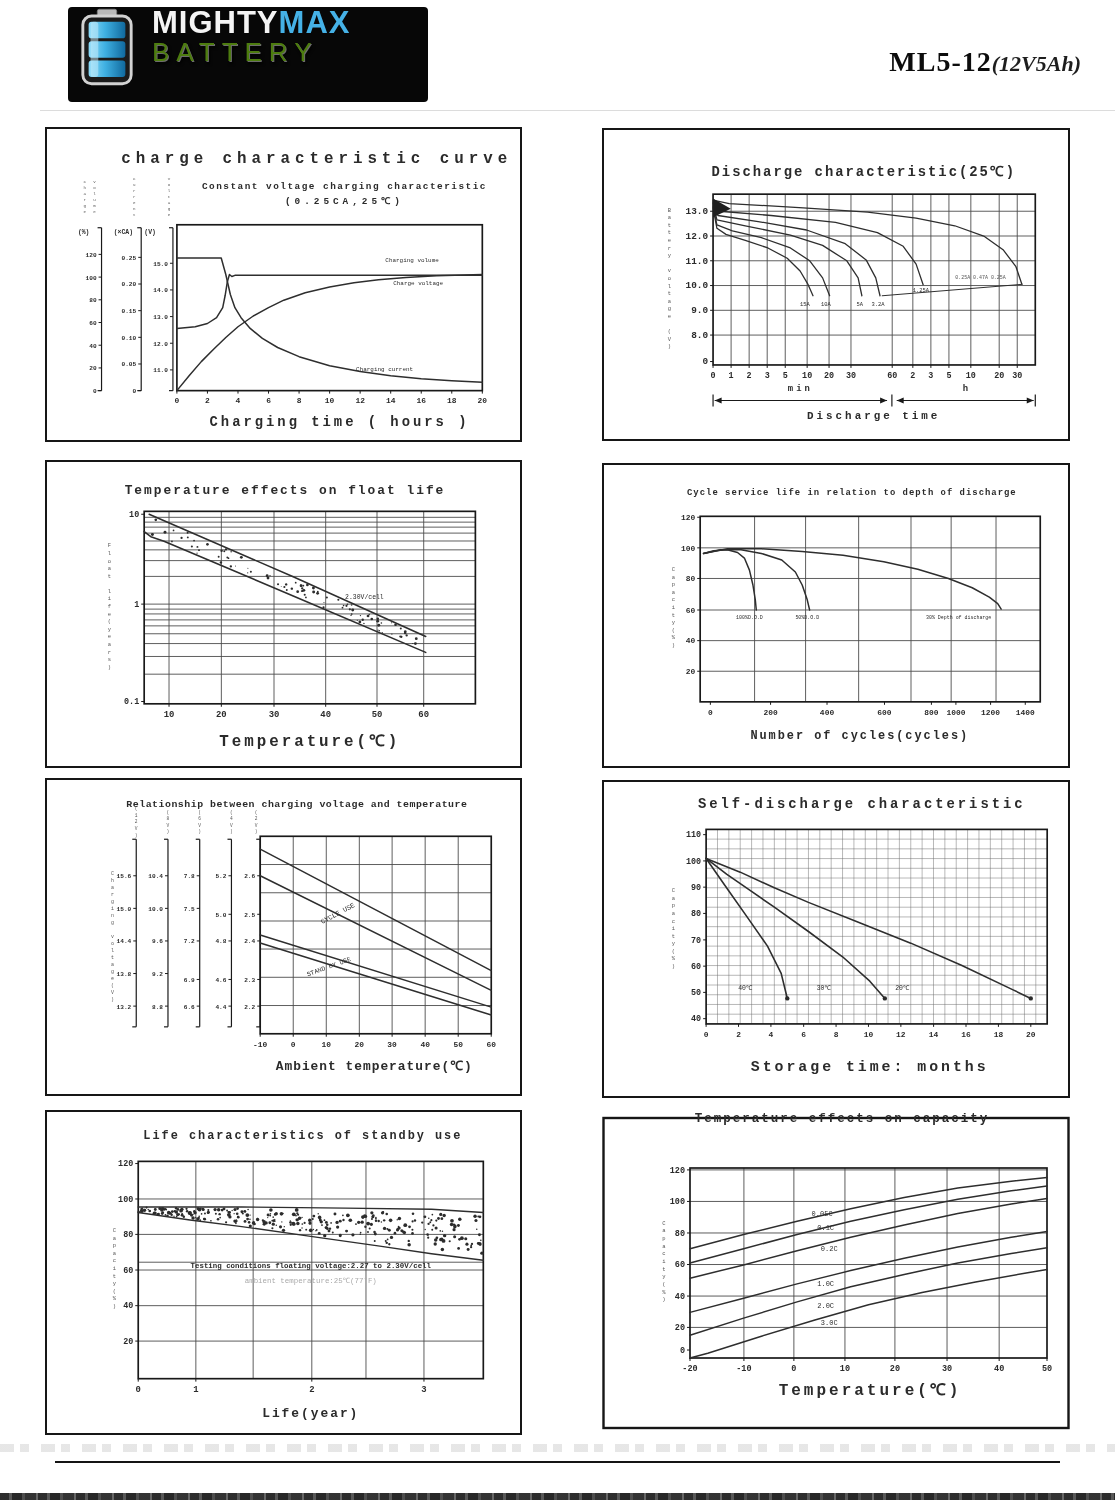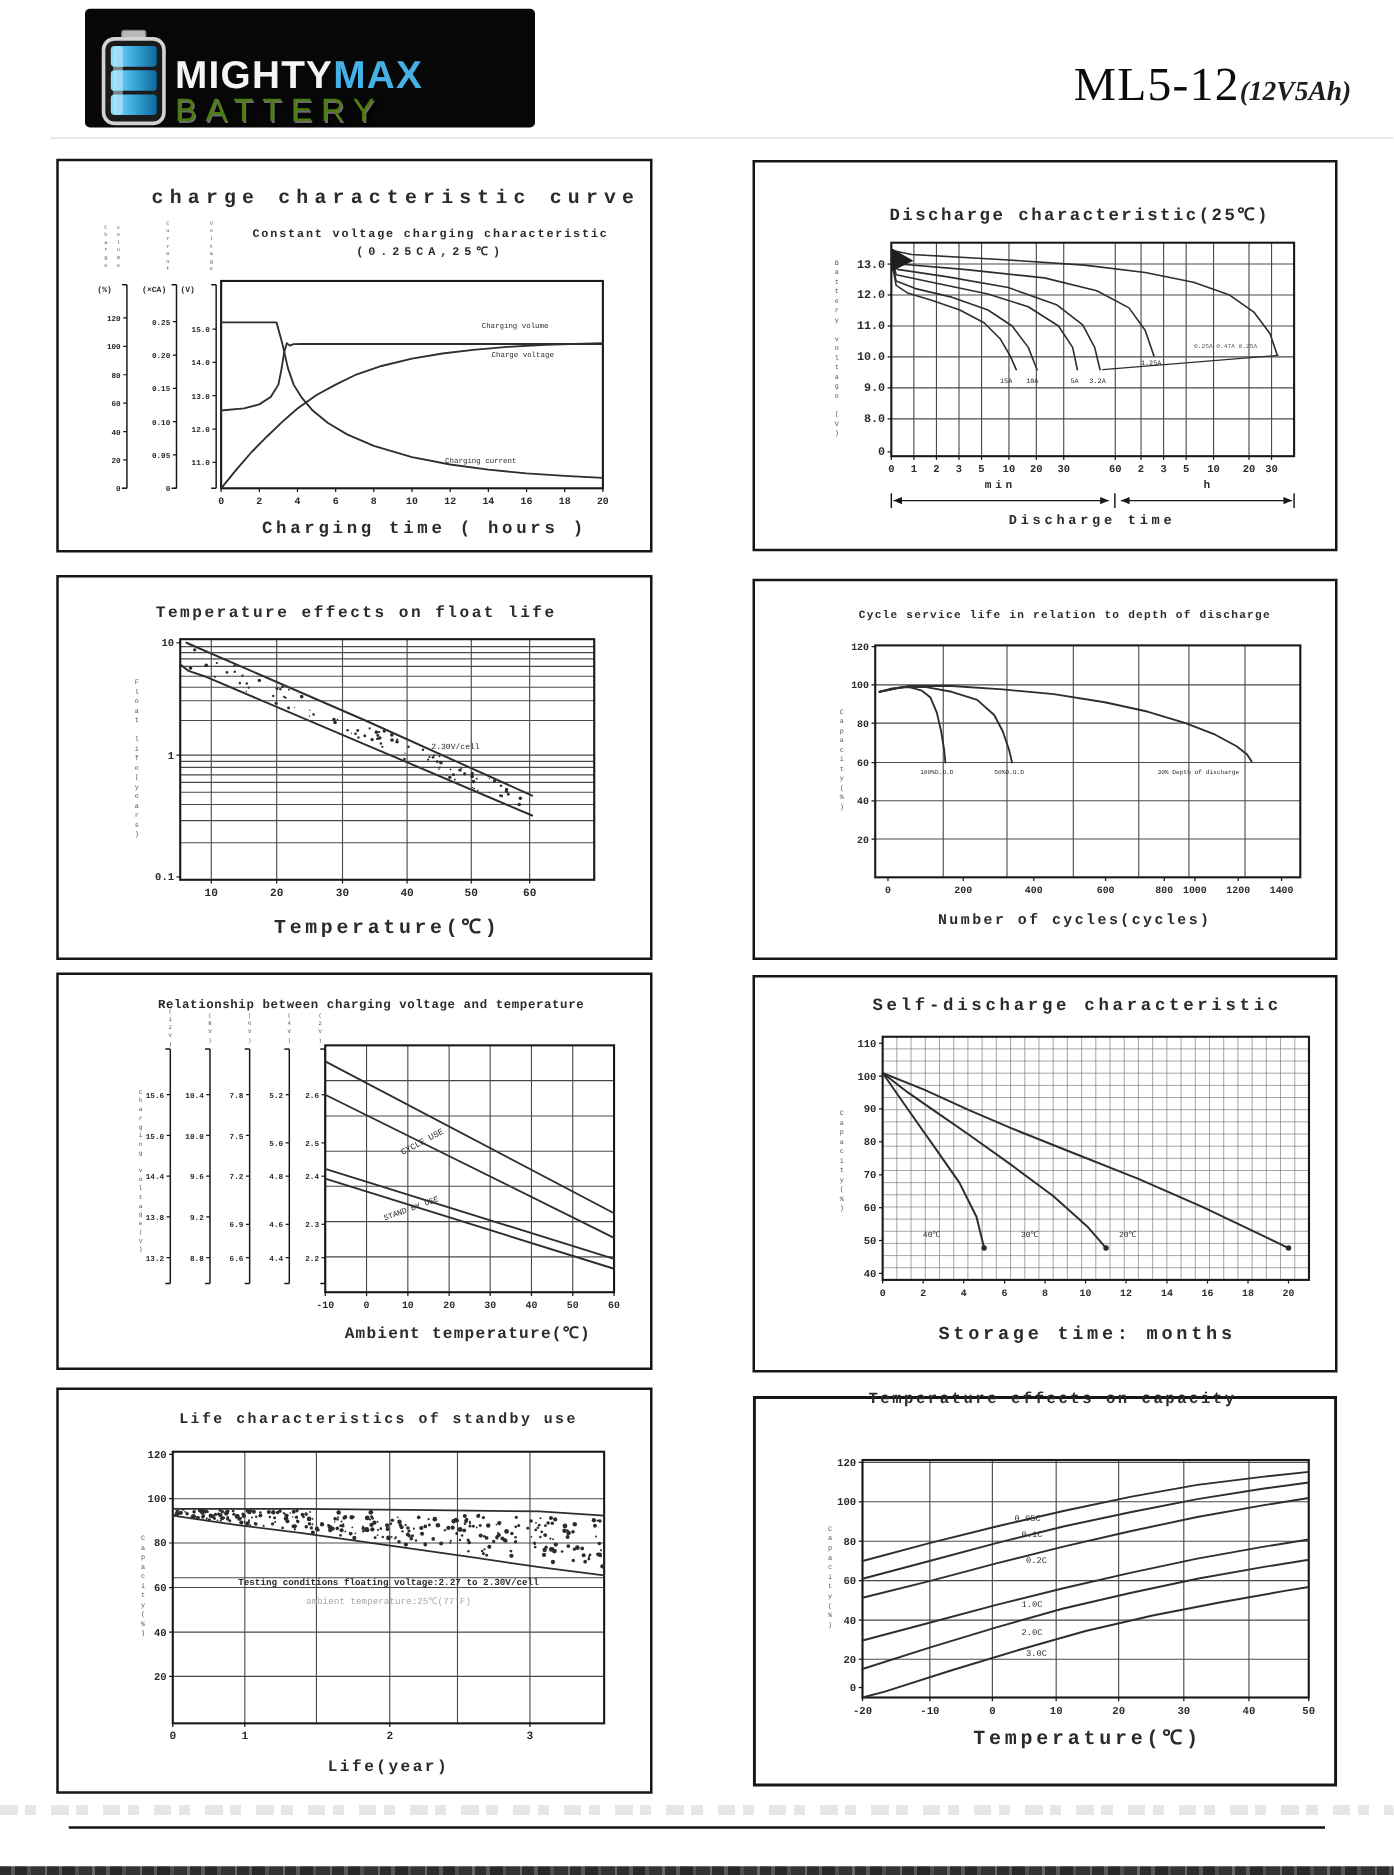--- a/index.html
+++ b/index.html
@@ -1,25 +1,25 @@
 <!DOCTYPE html>
 <html><head>
 <meta charset="utf-8">
 <style>
   *{margin:0;padding:0;box-sizing:border-box}
   html,body{background:#ffffff}
   body{width:1115px;height:1500px;position:relative;overflow:hidden;font-family:"Liberation Sans",sans-serif}
   .hdr-rule{position:absolute;top:110px;left:40px;width:1075px;height:1px;background:#dcdcdc}
-  .logo{position:absolute;left:68px;top:7px;width:360px;height:95px;background:#070707;border-radius:4px;display:flex;align-items:flex-end;gap:4px;padding-left:10px}
+  .logo{position:absolute;left:68px;top:7px;width:360px;height:95px;background:#070707;border-radius:4px;display:flex;align-items:flex-start;gap:16px;padding-left:10px}
   .logo-text{display:flex;flex-direction:column;line-height:1.02}
   .l1{font-weight:bold;font-size:31px;color:#f4f4f4;letter-spacing:1px;font-family:"Liberation Sans",sans-serif}
   .l1 .max{color:#45b1e6}
   .l2{font-weight:normal;font-size:26px;letter-spacing:7px;color:#4d7c0f;text-shadow:1px 1px 0 #6c6c6c,2px 3px 3px #000}
   .model{position:absolute;top:46px;right:34px;font-family:"Liberation Serif",serif;color:#0c0c0c;white-space:nowrap}
-  .mnum{font-size:38px;font-weight:normal;letter-spacing:1px}
+  .mnum{font-size:28px;font-weight:bold;letter-spacing:1px}
   .mspec{font-style:italic;font-size:22px;font-weight:bold;color:#1e1e1e}
   .panel{position:absolute;background:#ffffff;border:2px solid #161616}
   .panel.noborder{border:none}
   .chart-svg{position:absolute;inset:0;width:100%;height:100%}
   .p1{left:45px;top:127px;width:477px;height:315px}
   .p2{left:602px;top:128px;width:468px;height:313px}
   .p3{left:45px;top:460px;width:477px;height:308px}
   .p4{left:602px;top:463px;width:468px;height:305px}
   .p5{left:45px;top:778px;width:477px;height:318px}
   .p6{left:602px;top:780px;width:468px;height:318px}

